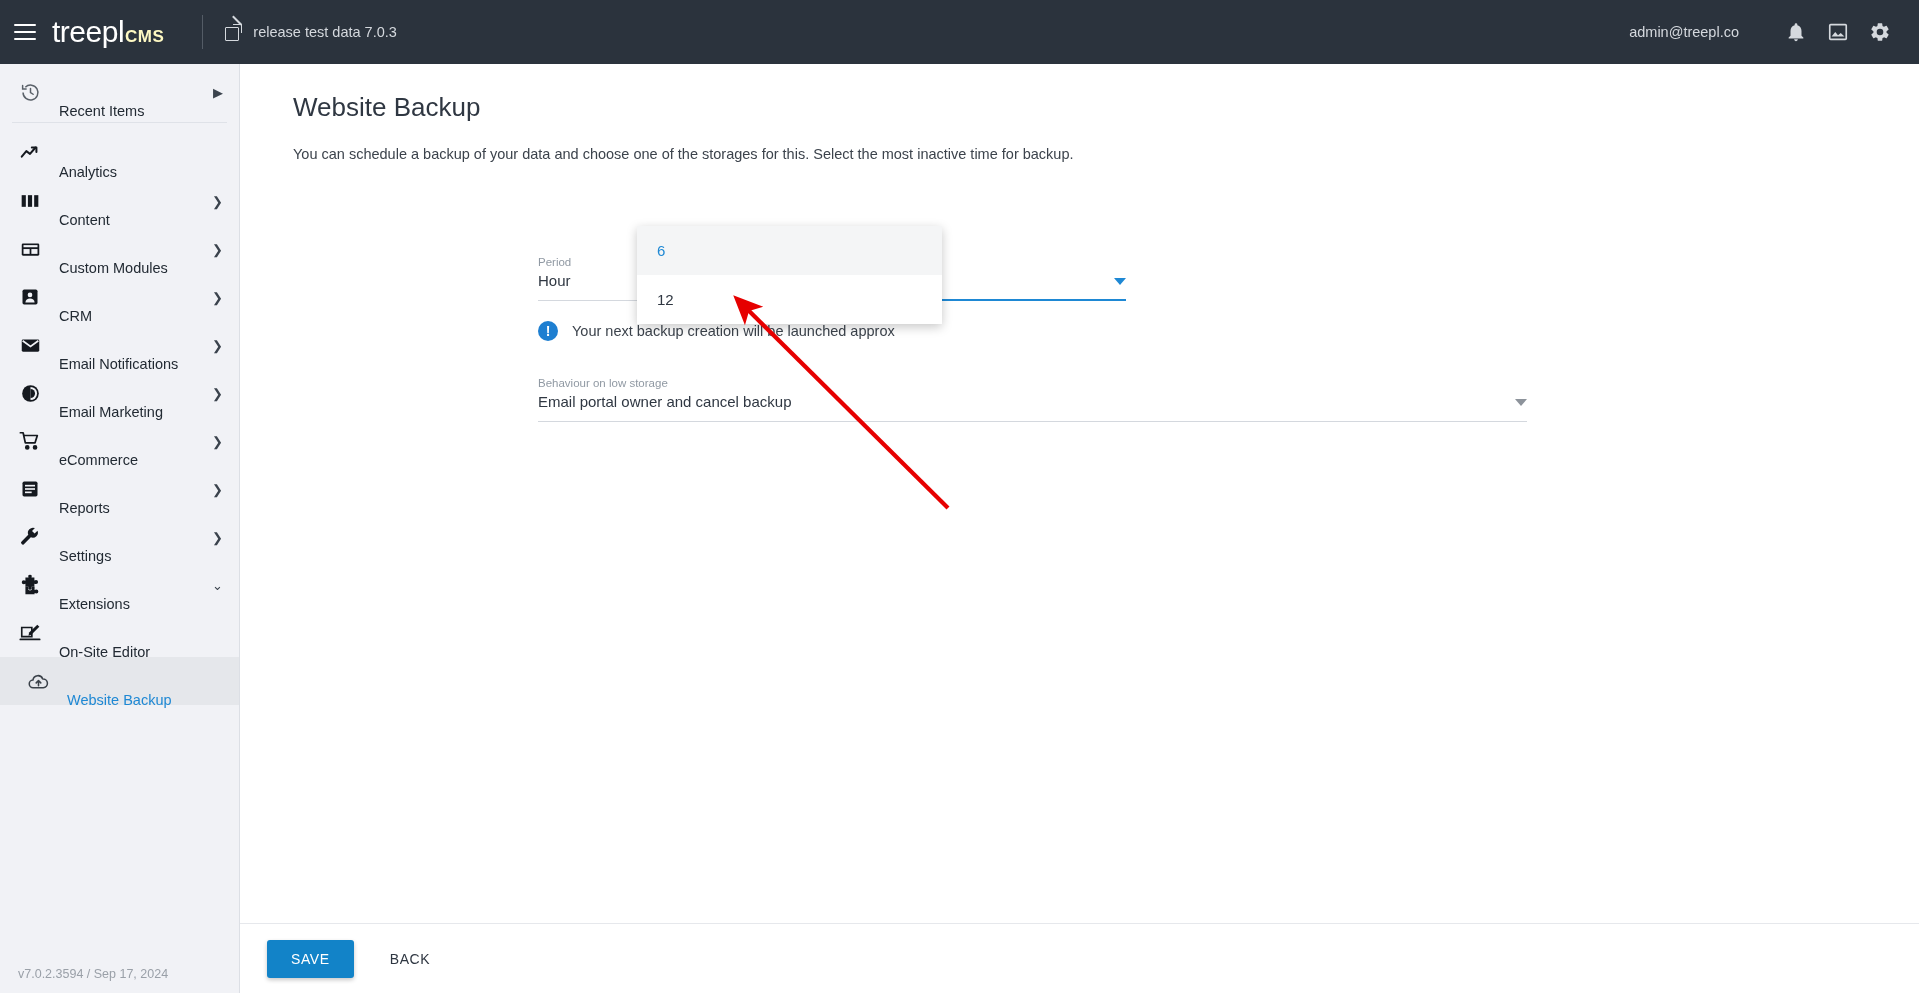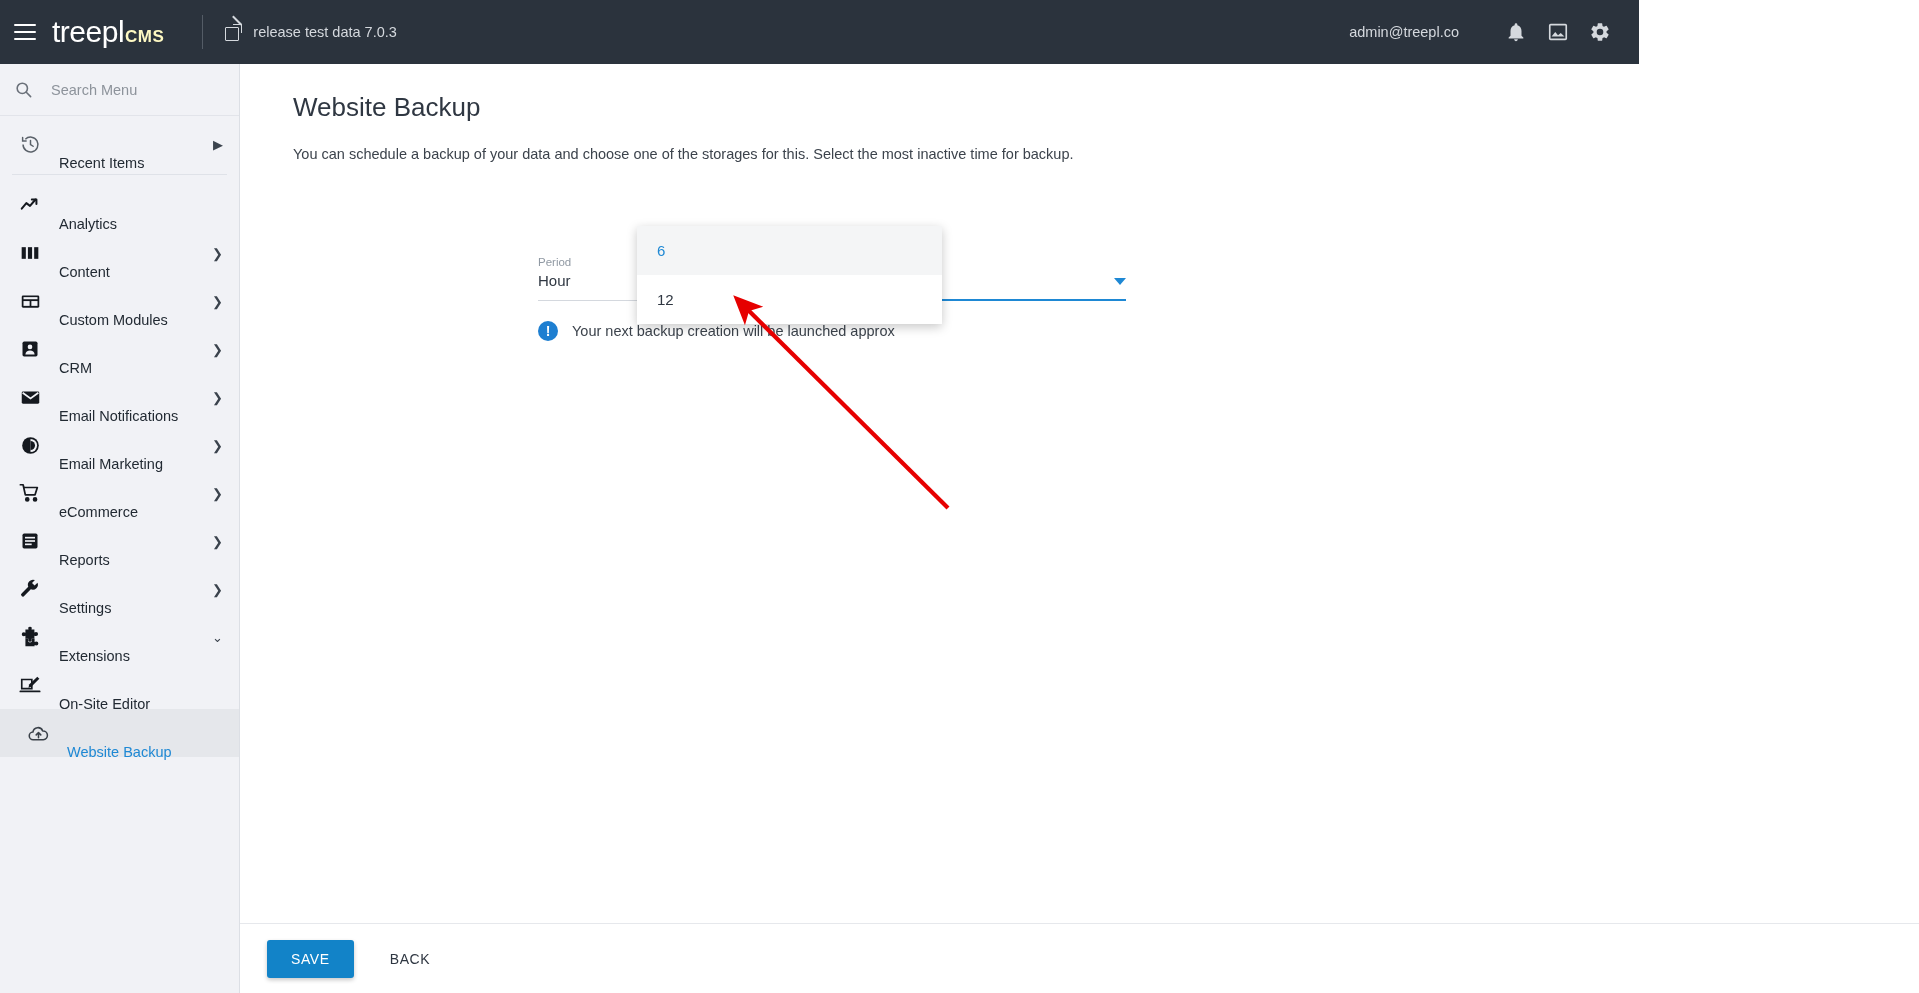--- a/index.html
+++ b/index.html
@@ -6,21 +6,21 @@
   html, body {
     width: 1919px; height: 993px;
     font-family: "Liberation Sans", sans-serif;
     background: #ffffff;
     overflow: hidden;
   }
   .app { position: relative; width: 1919px; height: 993px; }
 
   
   .topbar {
-    position: absolute; top: 0; left: 0; width: 1639px; height: 64px;
+    position: absolute; top: 0; left: 0; width: 1919px; height: 64px;
     background: #2b333d; display: flex; align-items: center;
   }
   .hamburger {
     width: 22px; height: 16px; margin-left: 14px; margin-right: 16px;
     display: flex; flex-direction: column; justify-content: space-between;
     cursor: pointer;
   }
   .hamburger span { display: block; height: 2px; background: #ffffff; border-radius: 1px; }
   .logo { display: flex; align-items: baseline; font-size: 30px; letter-spacing: -0.5px; }
   .logo .t1 { color: #ffffff; font-weight: 400; }
@@ -139,29 +139,20 @@
       </span>
       <span class="tb-icon">
         <svg width="22" height="22" viewBox="0 0 24 24" fill="#d5d9de">
             <path d="M19.14 12.94a7.07 7.07 0 0 0 0-1.88l2.03-1.58a.5.5 0 0 0 .12-.64l-1.92-3.32a.5.5 0 0 0-.6-.22l-2.39.96a7.3 7.3 0 0 0-1.63-.94l-.36-2.54a.5.5 0 0 0-.5-.42h-3.84a.5.5 0 0 0-.49.42l-.36 2.54c-.59.24-1.13.56-1.63.94l-2.39-.96a.5.5 0 0 0-.6.22L2.66 8.84a.5.5 0 0 0 .12.64l2.03 1.58a7.07 7.07 0 0 0 0 1.88l-2.03 1.58a.5.5 0 0 0-.12.64l1.92 3.32c.13.22.39.3.6.22l2.39-.96c.5.38 1.04.7 1.63.94l.36 2.54c.04.24.25.42.49.42h3.84c.25 0 .46-.18.5-.42l.36-2.54c.59-.24 1.13-.56 1.63-.94l2.39.96c.22.08.47 0 .6-.22l1.92-3.32a.5.5 0 0 0-.12-.64l-2.03-1.58zM12 15.6A3.6 3.6 0 1 1 12 8.4a3.6 3.6 0 0 1 0 7.2z"></path>
           </svg>
       </span>
     </div>
   </div>
 
   <div class="sidebar">
-    <div class="search-row">
-      <span class="search-icon">
-        <svg width="19" height="19" viewBox="0 0 24 24" fill="none" stroke="#6b717a" stroke-width="2">
-            <circle cx="10.5" cy="10.5" r="6.5"></circle>
-            <path d="M15.5 15.5L21 21" stroke-linecap="round"></path>
-          </svg>
-      </span>
-      <input class="search-input" type="text" placeholder="Search Menu" style="">
-    </div>
 
     <div class="nav">
       <div class="nav-item">
         <span class="nav-ico">
           <svg width="21" height="21" viewBox="0 0 24 24" fill="none" stroke="#5a6169" stroke-width="1.7">
               <path d="M3.5 12a8.5 8.5 0 1 0 2.6-6.1"></path>
               <path d="M3 4v4h4" stroke-linecap="round"></path>
               <path d="M12 7.5V12l3 2" stroke-linecap="round"></path>
             </svg>
         </span>
@@ -304,38 +295,45 @@
         <span class="nav-ico">
           <svg width="23" height="23" viewBox="0 0 24 24" fill="none" stroke="#3a4149" stroke-width="1.6">
               <path d="M6.5 18.5a4 4 0 0 1-.3-8 5.3 5.3 0 0 1 10.2-1.2 3.6 3.6 0 0 1 .6 9.2z" stroke-linejoin="round"></path>
               <path d="M12 16.5v-5M9.6 13.4L12 11l2.4 2.4" stroke-linecap="round" stroke-linejoin="round"></path>
             </svg>
         </span>
         <span class="nav-label">Website Backup</span>
       </div>
     </div>
 
+    <div class="version">v7.0.2.3594 / Sep 17, 2024</div>
   </div>
 
   <div class="main">
     <div class="page-title">Website Backup</div>
     <div class="page-desc">You can schedule a backup of your data and choose one of the storages for this. Select the most inactive time for backup.</div>
 
     <div class="field f-period">
       <div class="field-label">Period</div>
       <div class="field-value">Hour</div>
       <div class="field-line"></div>
       <div class="caret"></div>
     </div>
 
     <div class="info-row">
       <div class="info-icon">!</div>
       <div class="info-text">Your next backup creation will be launched approx</div>
     </div>
 
+    <div class="field f-behave">
+      <div class="field-label">Behaviour on low storage</div>
+      <div class="field-value">Email portal owner and cancel backup</div>
+      <div class="field-line"></div>
+      <div class="caret"></div>
+    </div>
 
     <div class="field f-every">
       <div class="field-label focus">Every</div>
       <div class="field-value">6</div>
       <div class="field-line focus"></div>
       <div class="caret focus"></div>
     </div>
   </div>
 
   <div class="dropdown">

